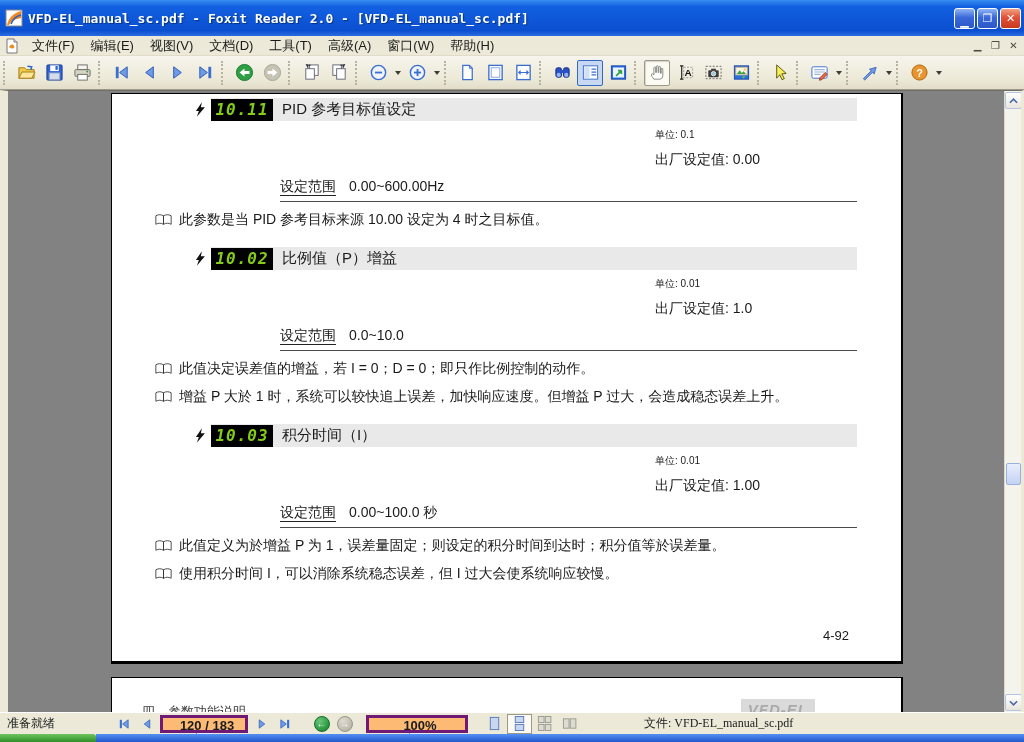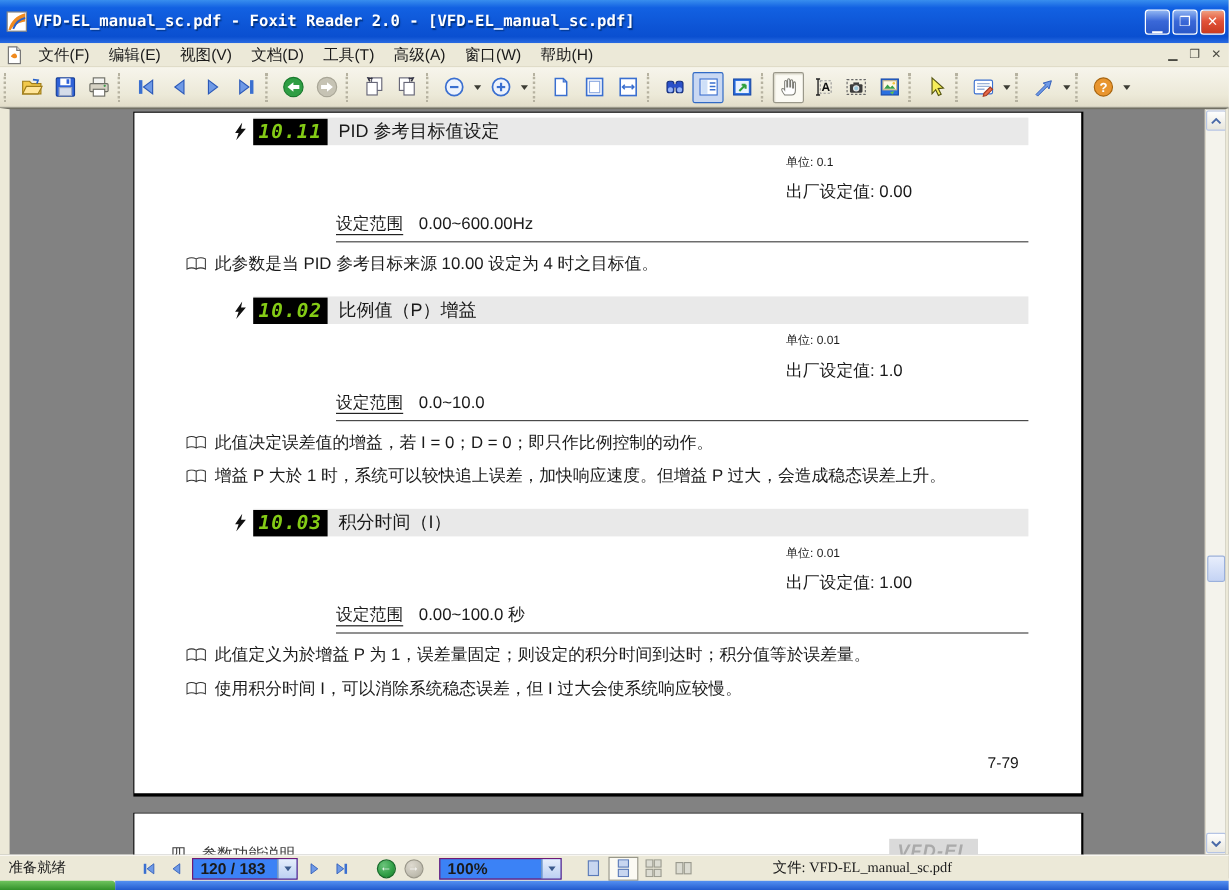--- a/index.html
+++ b/index.html
@@ -77,21 +77,21 @@
   .sb-up { top:1px; } .sb-down { bottom:1px; }
   .sthumb { position:absolute; left:1px; width:15px; height:22px; top:372px;
     background:linear-gradient(180deg,#e8eefc,#c4d3f4); border:1px solid #9ab0dc; border-radius:2px; }
 
   
   .statusbar { height:22px; background:#ece9d8; border-top:1px solid #fff; box-shadow:0 -2px 0 #b9b5a4;
     display:flex; align-items:center; font-size:12px; color:#1a1a1a; }
   .ready { width:112px; padding-left:7px; }
   .sbn { width:23px; height:18px; display:flex; align-items:center; justify-content:center; }
   .sbn svg { width:14px; height:14px; }
-  .combo { height:18px; background:#3b82f6; border:1px solid #701a75; display:flex; align-items:center; }
+  .combo { height:18px; background:#fdba74; border:3px solid #701a75; display:flex; align-items:center;flex-direction:column; }
   .combo-text { flex:1; padding-left:6px; font-weight:bold; font-size:13px; white-space:nowrap; }
   .combo-arrow { width:16px; height:16px; background:linear-gradient(180deg,#e6eefc,#bcd0f2); border-left:1px solid #7f9db9;
     display:flex; align-items:center; justify-content:center; }
   .combo-arrow:after { content:""; border:3.5px solid transparent; border-top:4px solid #3c5a8c; margin-top:4px; }
   .page-combo { width:88px; margin:0 2px; }
   .zoom-combo { width:102px; margin-left:10px; }
   .ssep { width:14px; }
   .circ { width:16px; height:16px; border-radius:50%; display:flex; align-items:center; justify-content:center;
     color:#fff; font-size:10px; font-weight:bold; }
   .circ.back { background:radial-gradient(circle at 35% 30%,#6cc47c,#2f9e44 60%,#1c7a30); border:1px solid #17692a; }
@@ -426,21 +426,21 @@
             <span>此值定义为於增益 P 为 1，误差量固定；则设定的积分时间到达时；积分值等於误差量。</span>
           </div>
         <div class="note">
             <svg class="note-icon" viewBox="0 0 20 14">
               <path d="M1 2c3-1.6 6-1.6 9 0v10c-3-1.6-6-1.6-9 0zM19 2c-3-1.6-6-1.6-9 0v10c3-1.6 6-1.6 9 0z" fill="#fff" stroke="#333"></path>
             </svg>
             <span>使用积分时间 I，可以消除系统稳态误差，但 I 过大会使系统响应较慢。</span>
           </div>
       </div>
 
-      <div class="page-num">7-79</div>
+      <div class="page-num">4-92</div>
     </div>
 
     <div class="page page2">
       <div class="p2-header">四、参数功能说明</div>
       <div class="p2-logo">VFD-EL</div>
     </div>
 
     <div class="vscroll">
       <div class="sbtn sb-up">
           <svg viewBox="0 0 10 6">

